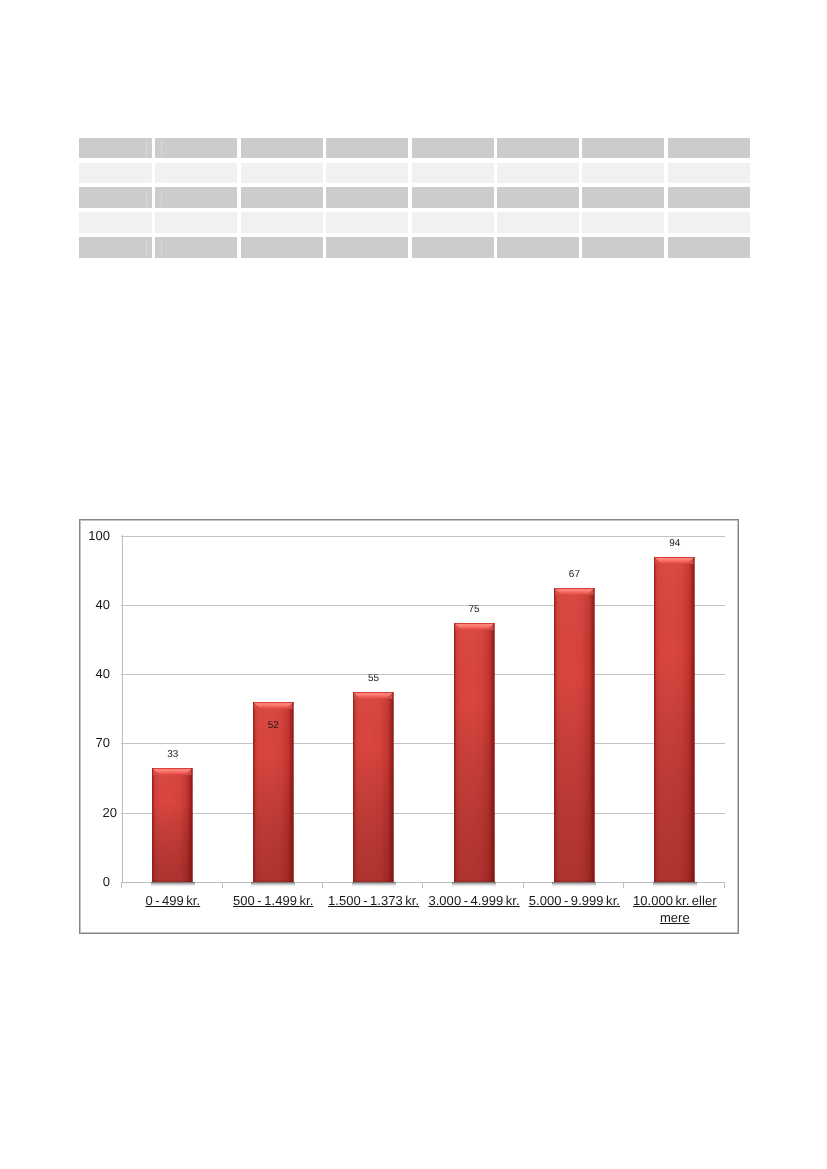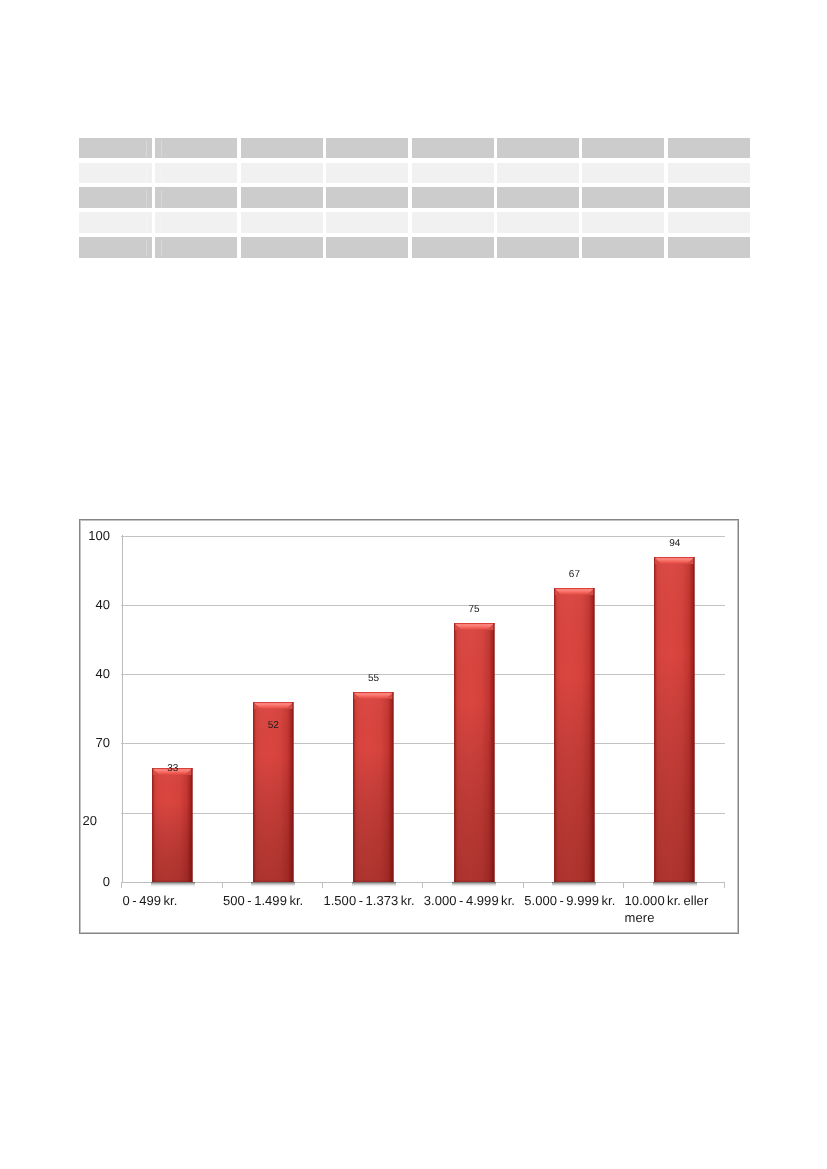--- a/index.html
+++ b/index.html
@@ -32,22 +32,22 @@
   .ylab{position:absolute;text-align:right;font-size:13px;color:#1a1a1a;
         line-height:13px;}
   .bar{position:absolute;}
   .bar svg{display:block;overflow:visible;}
   .barshadow{position:absolute;
        background:linear-gradient(to bottom,rgba(60,60,60,0.58) 0%,
                   rgba(72,72,72,0.48) 26%,rgba(95,95,95,0.32) 48%,
                   rgba(130,130,130,0.14) 72%,rgba(170,170,170,0) 100%);}
   .vallab{position:absolute;text-align:center;font-size:10px;color:#1a1a1a;
           line-height:13px;}
-  .xlab{position:absolute;font-size:13px;color:#1a1a1a;
-        line-height:17.4px;letter-spacing:0.05px;word-spacing:-1.2px;}
+  .xlab{position:absolute;text-align:center;font-size:13px;color:#1a1a1a;
+        line-height:17.4px;letter-spacing:0.05px;word-spacing:-1.2px;text-decoration:underline;}
   .tick{position:absolute;width:1px;background:#c0c0c0;}
 </style>
 </head>
 <body>
 
 <div class="page">
 
   <div class="tbl" id="tbl">
       <div class="trow" data-shade="dark">
         <div class="tcell" style="width: 73px;">
@@ -119,21 +119,21 @@
         <div class="tcell" style="width: 82px;"></div>
         <div class="tcell" style="width: 82px;"></div>
       </div>
     </div>
 
   <div class="chart" id="chart">
     <div class="plot" id="plot">
         <div class="gridline" style="left: 42.2px; top: 362.8px; width: 603.4px; background: rgb(189, 189, 189);"></div>
         <div class="ylab" style="left: 0px; width: 30.9px; top: 355.7px;">0</div>
         <div class="gridline" style="left: 42.2px; top: 293.6px; width: 603.4px; background: rgb(195, 195, 195);"></div>
-        <div class="ylab" style="left: 0px; width: 18px; top: 286.5px; margin-top: 8px;">20</div>
+        <div class="ylab" style="left: 0px; width: 38px; top: 286.5px;">20</div>
         <div class="gridline" style="left: 42.2px; top: 224.4px; width: 603.4px; background: rgb(195, 195, 195);"></div>
         <div class="ylab" style="left: 0px; width: 30.9px; top: 217.3px;">70</div>
         <div class="gridline" style="left: 42.2px; top: 155.2px; width: 603.4px; background: rgb(195, 195, 195);"></div>
         <div class="ylab" style="left: 0px; width: 30.9px; top: 148.1px;">40</div>
         <div class="gridline" style="left: 42.2px; top: 86px; width: 603.4px; background: rgb(195, 195, 195);"></div>
         <div class="ylab" style="left: 0px; width: 30.9px; top: 78.9px;">40</div>
         <div class="gridline" style="left: 42.2px; top: 16.8px; width: 603.4px; background: rgb(195, 195, 195);"></div>
         <div class="ylab" style="left: 0px; width: 30.9px; top: 9.7px;">100</div>
         <div class="axisline" style="background: rgb(189, 189, 189); left: 42.5px; top: 16.4px; width: 1.4px; height: 346.6px;"></div>
         <div class="tick" style="left: 42px; top: 363px; height: 6.2px;"></div>
@@ -188,21 +188,21 @@
             <rect x="0" y="0" width="40.5" height="114" fill="url(#vertg0)"></rect>
             <polygon points="0.9,0.9 39.6,0.9 33.9,6.6 6.6,6.6" fill="url(#topg0)"></polygon>
             <polygon points="0.9,0.9 6.6,6.6 6.6,7.1 0.9,7.1" fill="url(#tlg0)"></polygon>
             <polygon points="39.6,0.9 39.6,7.1 33.9,7.1 33.9,6.6" fill="url(#trg0)"></polygon>
             <rect x="0" y="0" width="40.5" height="1.1" fill="#d8403c"></rect>
             <rect x="0" y="0" width="1.1" height="114" fill="#9c2420" opacity="0.75"></rect>
             <rect x="39.4" y="0" width="1.1" height="114" fill="#8e1a17" opacity="0.8"></rect>
             <rect x="0" y="111.6" width="40.5" height="2.4" fill="url(#botg0)"></rect>
           </svg>
         </div>
-        <div class="vallab" style="left: 63.8px; width: 60px; top: 229.02px; margin-top: 14px;">33</div>
+        <div class="vallab" style="left: 63.8px; width: 60px; top: 229.02px;">33</div>
         <div class="xlab" style="left: 43.6px; width: 100.4px; top: 372.9px;">0 - 499 kr.</div>
         <div class="barshadow" style="left: 172.25px; top: 363px; width: 44px; height: 5.2px;"></div>
         <div class="bar" style="left: 173.75px; top: 183px; width: 40.5px; height: 180px;">
           <svg width="40.5" height="180" viewBox="0 0 40.5 180">
             <defs>
               <linearGradient id="faceg1" x1="0" y1="0" x2="1" y2="0">
                 <stop offset="0" stop-color="#941a17"></stop>
                 <stop offset="0.030" stop-color="#b62c26"></stop>
                 <stop offset="0.075" stop-color="#cf403a"></stop>
                 <stop offset="0.17" stop-color="#d8443f"></stop>

